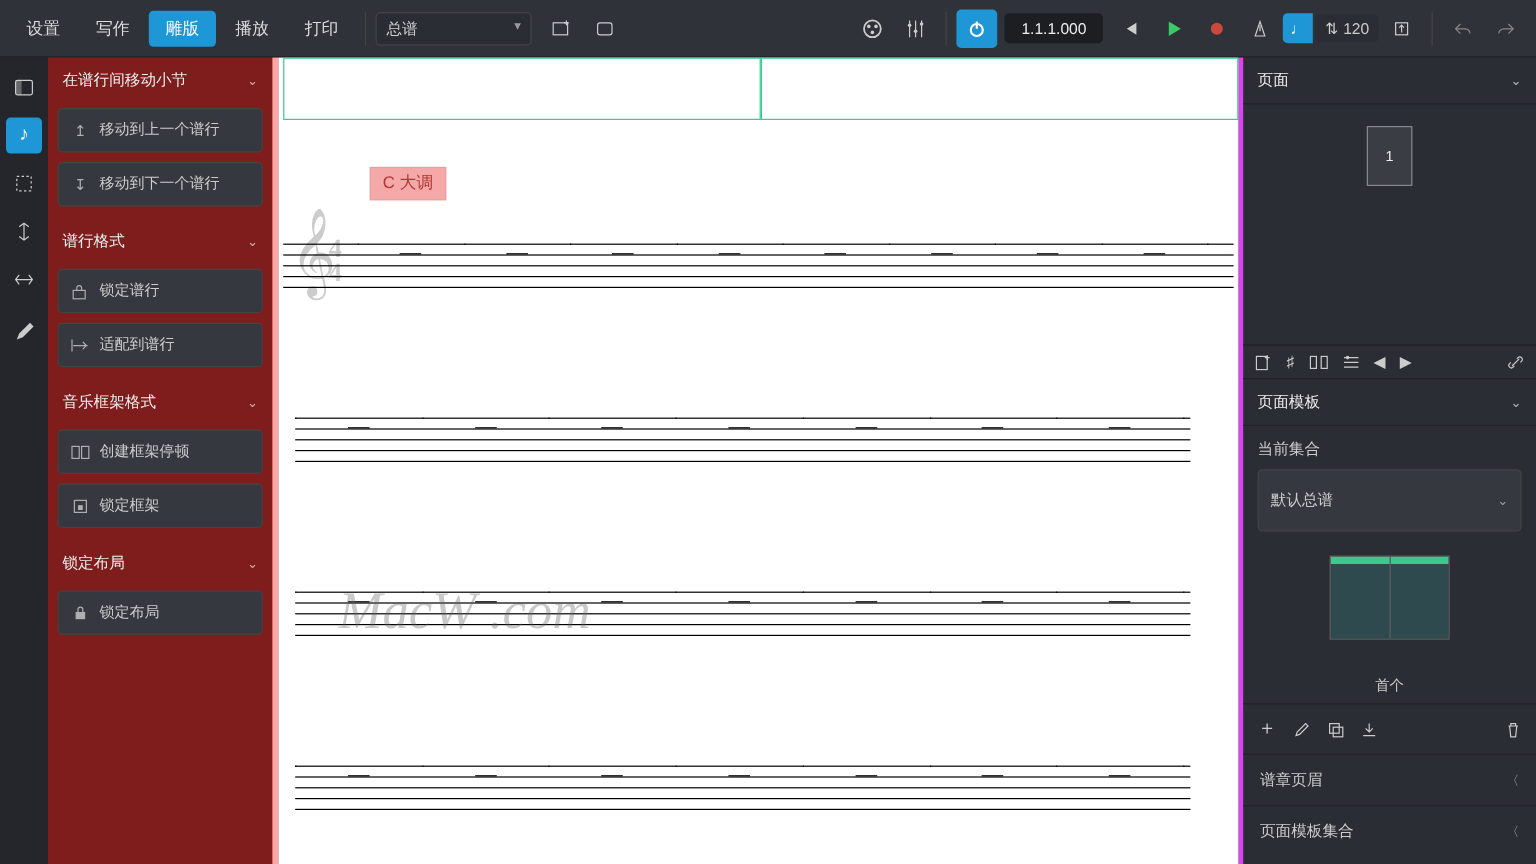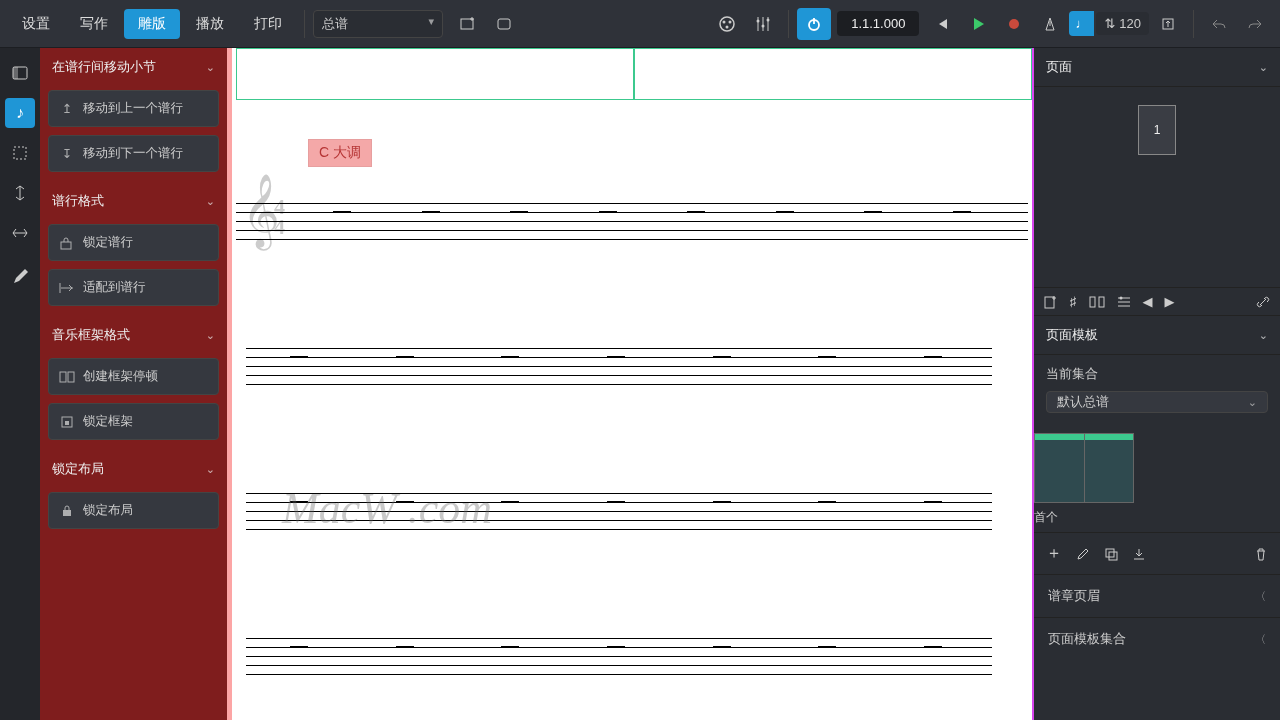--- a/index.html
+++ b/index.html
@@ -32,29 +32,29 @@
 .staff-sys.r2 { top:300px; left:14px; right:40px; }
 .staff-sys.r3 { top:445px; left:14px; right:40px; }
 .staff-sys.r4 { top:590px; left:14px; right:40px; }
 .staff-lines { position:relative; height:36px; }
 .staff-lines div { position:absolute; left:0; right:0; height:1px; background:#000; }
 .barline { position:absolute; top:0; bottom:0; width:1px; background:#000; }
 .clef { position:absolute; left:6px; top:-24px; font-size:64px; line-height:1; font-family:serif; }
 .tsig { position:absolute; left:38px; top:-6px; font-size:22px; font-weight:bold; font-family:serif; line-height:.92; }
 .rest { position:absolute; top:8px; width:18px; height:5px; background:#000; }
 .watermark { position:absolute; left:50px; top:435px; font-size:44px; font-style:italic; font-family:"Brush Script MT",cursive; color:rgba(100,100,100,0.35); pointer-events:none; }
-.rightpanel { width:248px; background:#2a2d33; border-left:2px solid #d946ef; display:flex; flex-direction:column; }
+.rightpanel { width:248px; background:#2a2d33; border-left:4px solid #d946ef; display:flex; flex-direction:column; }
 .rp-sec { border-bottom:1px solid #222; }
 .page-thumb-area { display:flex; justify-content:center; padding:18px 0; height:200px; }
 .page-thumb { width:38px; height:50px; background:#3a3d44; border:1px solid #888; display:flex; align-items:center; justify-content:center; font-size:12px; color:#eee; }
 .mini-toolbar { display:flex; align-items:center; gap:12px; padding:6px 10px; border-bottom:1px solid #222; border-top:1px solid #222; font-size:13px; }
 .mini-toolbar .sp { flex:1; }
 .rp-label { padding:10px 12px 4px; font-size:13px; color:#ccc; }
-.rp-select { margin:4px 12px 10px; background:#35383f; border:1px solid #444; border-radius:4px; padding:1px 10px; font-size:13px; display:flex; justify-content:space-between; align-items:center; cursor:pointer; }
-.tmpl-area { display:flex; flex-direction:column; padding:10px 0 6px; }
+.rp-select { margin:4px 12px 10px; background:#35383f; border:1px solid #444; border-radius:4px; padding:16px 10px; font-size:13px; display:flex; justify-content:space-between; align-items:center; cursor:pointer; }
+.tmpl-area { display:flex; flex-direction:column; align-items:center; padding:10px 0 6px;gap:24px; }
 .tmpl-thumb { width:100px; height:70px; display:flex; border:1px solid #666; }
 .tmpl-thumb > div { flex:1; background:#2f4a4f; }
 .tmpl-thumb > div:first-child { border-right:1px solid #666; }
 .tmpl-thumb > div::before { content:""; display:block; height:6px; background:#3cc98e; }
 .tmpl-label { font-size:12px; color:#ccc; margin-top:6px; }
 .rp-actions { display:flex; align-items:center; gap:14px; padding:10px 12px; border-top:1px solid #222; border-bottom:1px solid #222; }
 .rp-actions .sp { flex:1; }
 .rp-row { display:flex; align-items:center; justify-content:space-between; padding:12px 14px; font-size:13px; border-bottom:1px solid #222; cursor:pointer; }
 .chev { font-size:11px; opacity:.7; }
 svg { display:block; }

